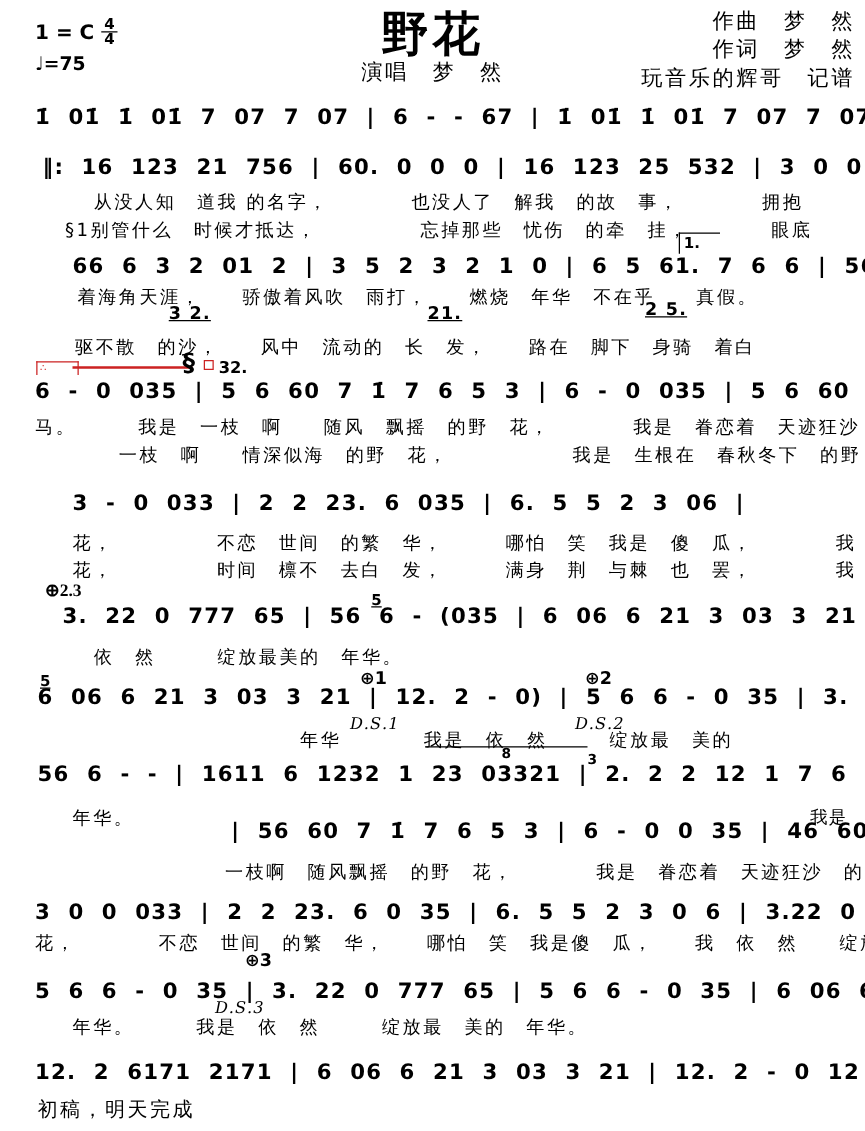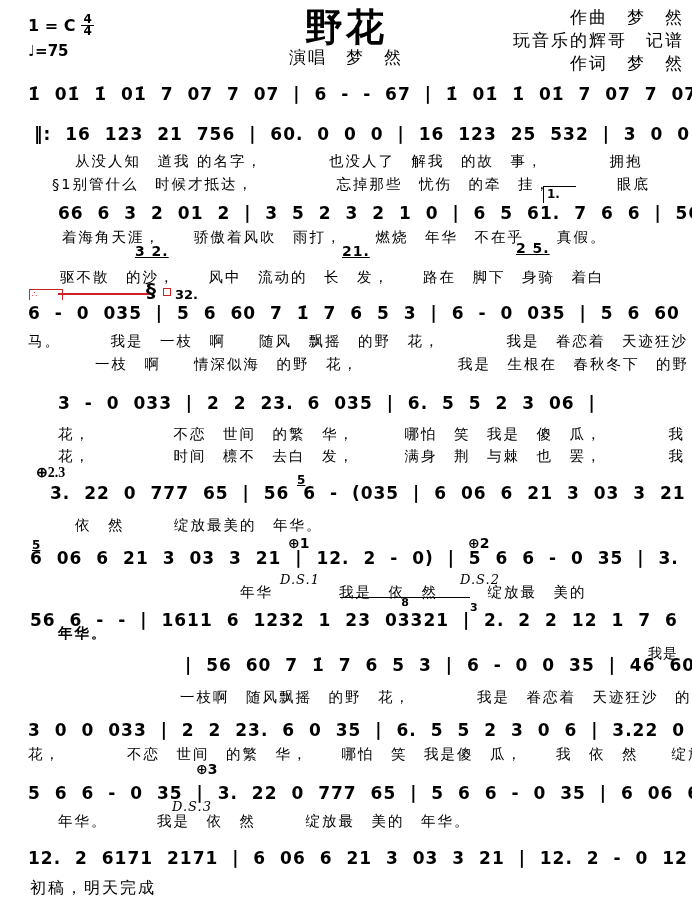--- a/index.html
+++ b/index.html
@@ -57,22 +57,22 @@
         <span class="den">4</span>
       </span>
     </div>
     <div class="tempo">♩=75</div>
   </div>
 
   <div class="performer">演唱　梦　然</div>
 
   <div class="credits">
     <div>作曲　梦　然</div>
+    <div>作词　梦　然</div>
     <div>玩音乐的辉哥　记谱</div>
-    <div>作词　梦　然</div>
   </div>
 
   <div id="score">
       <div class="notes" style="left: 28px; top: 84px;">1̇ 01̇ 1̇ 01̇ 7 07 7 07 | 6 - - 67 | 1̇ 01̇ 1̇ 01̇ 7 07 7 07 | 6 - - - |</div>
       <div class="notes" style="left: 34px; top: 124px;">‖: 16 123 21 756 | 60. 0 0 0 | 16 123 25 532 | 3 0 0 035 |</div>
       <div class="lyrics" style="left: 75px; top: 152px;">从没人知　道我 的名字，　　　　也没人了　解我　的故　事，　　　　拥抱</div>
       <div class="lyrics" style="left: 52px; top: 175px;">§1别管什么　时候才抵达，　　　　　忘掉那些　忧伤　的牵　挂，　　　　眼底</div>
       <div class="notes" style="left: 58px; top: 203px;">66 6 3 2 01 2 | 3 5 2 3 2 1 0 | 6 5 61. 7 6 6 | 56. 0 0 :‖</div>
       <div class="lyrics" style="left: 62px; top: 228px;">着海角天涯，　　骄傲着风吹　雨打，　　燃烧　年华　不在乎　　真假。</div>
       <div class="lyrics" style="left: 60px; top: 268px;">驱不散　的沙，　　风中　流动的　长　发，　　路在　脚下　身骑　着白</div>
@@ -80,21 +80,21 @@
       <div class="lyrics" style="left: 28px; top: 332px;">马。　　　我是　一枝　啊　　随风　飘摇　的野　花，　　　　我是　眷恋着　天迹狂沙　的野</div>
       <div class="lyrics" style="left: 95px; top: 355px;">一枝　啊　　情深似海　的野　花，　　　　　　我是　生根在　春秋冬下　的野</div>
       <div class="notes" style="left: 58px; top: 393px;">3 - 0 033 | 2 2 23. 6 035 | 6. 5 5 2 3 06 |</div>
       <div class="lyrics" style="left: 58px; top: 425px;">花，　　　　　不恋　世间　的繁　华，　　　哪怕　笑　我是　傻　瓜，　　　　我</div>
       <div class="lyrics" style="left: 58px; top: 447px;">花，　　　　　时间　檩不　去白　发，　　　满身　荆　与棘　也　罢，　　　　我</div>
       <div class="notes" style="left: 50px; top: 483px;">3. 22 0 777 65 | 56 6 - (035 | 6 06 6 21 3 03 3 21 | 12. 2 6171 2171 |</div>
       <div class="lyrics" style="left: 75px; top: 516px;">依　然　　　绽放最美的　年华。</div>
       <div class="notes" style="left: 30px; top: 548px;">6 06 6 21 3 03 3 21 | 12. 2 - 0) | 5 6 6 - 0 35 | 3. 2 2 0 777 65 |</div>
       <div class="lyrics" style="left: 240px; top: 583px;">年华　　　　我是　依　然　　　绽放最　美的</div>
       <div class="notes" style="left: 30px; top: 610px;">56 6 - - | 1611 6 1232 1 23 03321 | 2. 2 2 12 1 7 6 532 | 1 0 0 035 |</div>
-      <div class="lyrics" style="left: 58px; top: 624px; font-weight: bold;">年华。</div>
+      <div class="lyrics" style="left: 58px; top: 645px;">年华。</div>
       <div class="notes" style="left: 185px; top: 655px;">| 56 60 7 1̇ 7 6 5 3 | 6 - 0 0 35 | 46 60 7 1̇ 7 6 52. |</div>
       <div class="lyrics" style="left: 180px; top: 688px;">一枝啊　随风飘摇　的野　花，　　　　我是　眷恋着　天迹狂沙　的野</div>
       <div class="notes" style="left: 28px; top: 720px;">3 0 0 033 | 2 2 23. 6 0 35 | 6. 5 5 2 3 0 6 | 3.22 0 777 65 |</div>
       <div class="lyrics" style="left: 28px; top: 745px;">花，　　　　不恋　世间　的繁　华，　　哪怕　笑　我是傻　瓜，　　我　依　然　　绽放最美的</div>
       <div class="notes" style="left: 28px; top: 783px;">5 6 6 - 0 35 | 3. 22 0 777 65 | 5 6 6 - 0 35 | 6 06 6 21 3 03 3 21 |</div>
       <div class="lyrics" style="left: 58px; top: 812px;">年华。　　　我是　依　然　　　绽放最　美的　年华。</div>
       <div class="notes" style="left: 28px; top: 848px;">12. 2 6171 2171 | 6 06 6 21 3 03 3 21 | 12. 2 - 0 12 | 3 233 7 6 5 35 |</div>
       <div class="ov volta" style="left: 543px; top: 186px;">1.</div>
       <div class="ov grace" style="left: 135px; top: 243px;">3 2.</div>
       <div class="ov grace" style="left: 342px; top: 243px;">21.</div>

